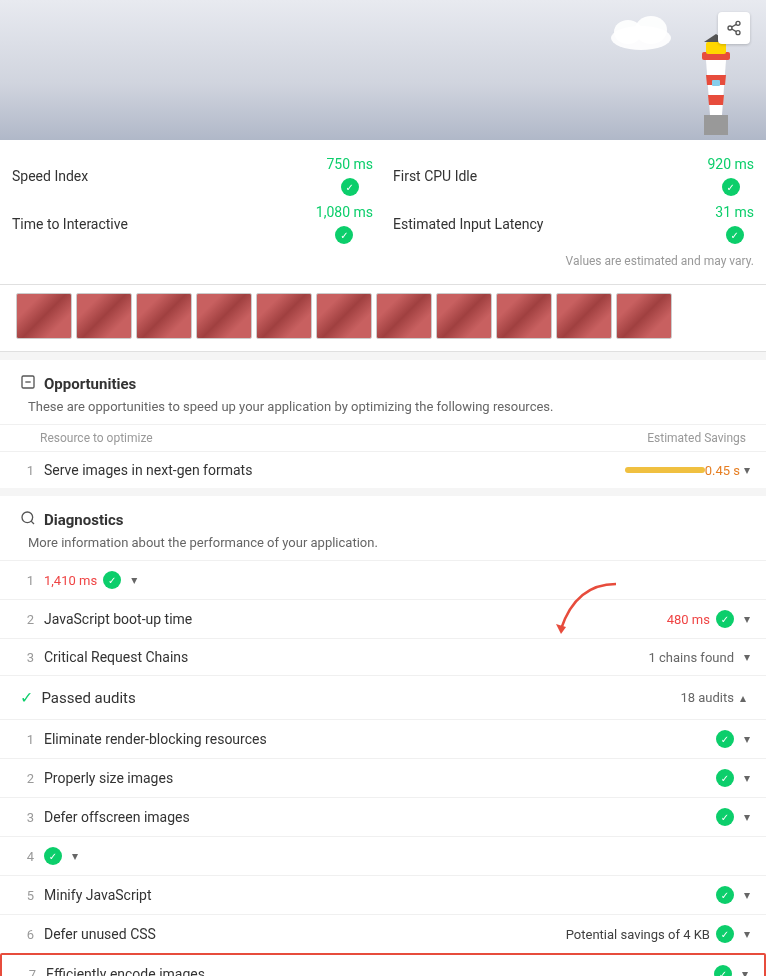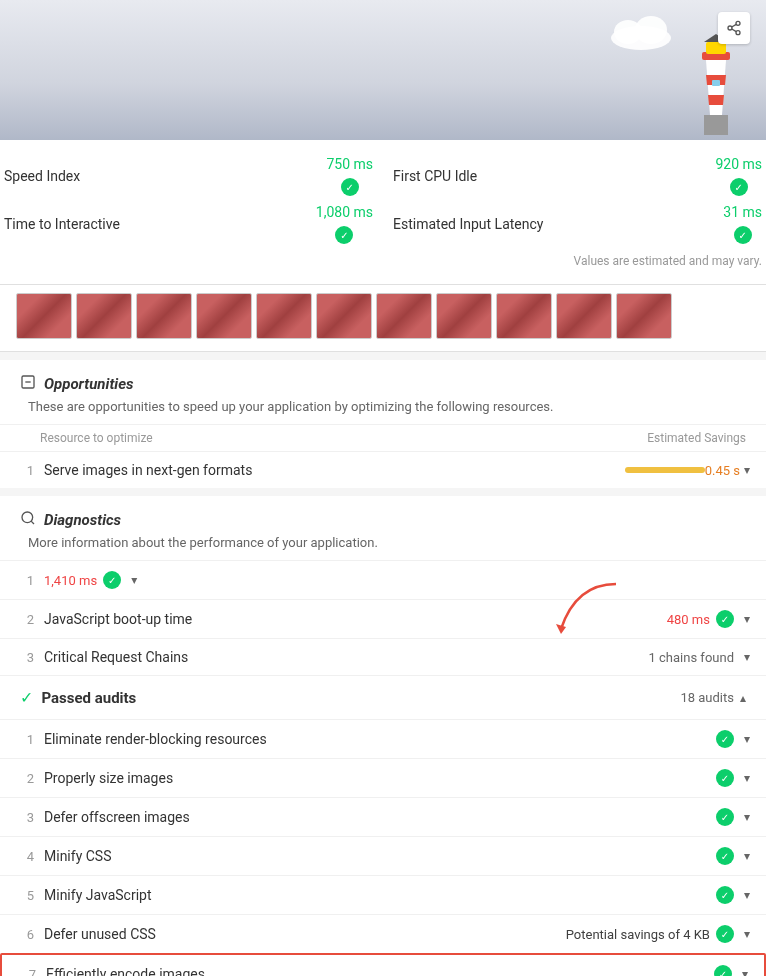--- a/index.html
+++ b/index.html
@@ -48,21 +48,21 @@
     
     .cloud {
       position: absolute;
       right: 90px;
       top: 10px;
     }
 
     
     .metrics-section {
       background: white;
-      padding: 16px 4px;
+      padding: 16px 12px;
       border-bottom: 1px solid #e0e0e0;
     }
 
     .metrics-grid {
       display: grid;
       grid-template-columns: 1fr 1fr;
       gap: 8px 20px;
     }
 
     .metric-row {
@@ -139,21 +139,20 @@
       padding: 14px 20px 6px;
       display: flex;
       align-items: center;
       gap: 8px;
     }
 
     .section-title {
       font-weight: 700;
       font-size: 15px;
       color: #333;
-      font-style: italic;
     }
 
     .section-icon {
       color: #666;
       font-size: 14px;
     }
 
     .section-desc {
       padding: 0 28px 10px;
       color: #666;
@@ -246,21 +245,21 @@
       background: white;
     }
 
     .passed-header-left {
       display: flex;
       align-items: center;
       gap: 8px;
     }
 
     .passed-title {
-      font-weight: 700;
+      font-weight: 400;
       font-size: 15px;
       color: #333;
     }
 
     .audits-count {
       color: #666;
       font-size: 13px;
     }
 
     .audit-row {
@@ -534,21 +533,20 @@
     <span class="row-num">3</span>
     <span class="audit-label">Defer offscreen images</span>
     <div class="audit-right">
       <div class="check-circle">✓</div>
       <span class="chevron-down">▾</span>
     </div>
   </div>
 
   <div class="audit-row">
     <span class="row-num">4</span>
-    <span class="audit-label">Minify CSS</span>
     <div class="audit-right">
       <div class="check-circle">✓</div>
       <span class="chevron-down">▾</span>
     </div>
   </div>
 
   <div class="audit-row">
     <span class="row-num">5</span>
     <span class="audit-label">Minify JavaScript</span>
     <div class="audit-right">

